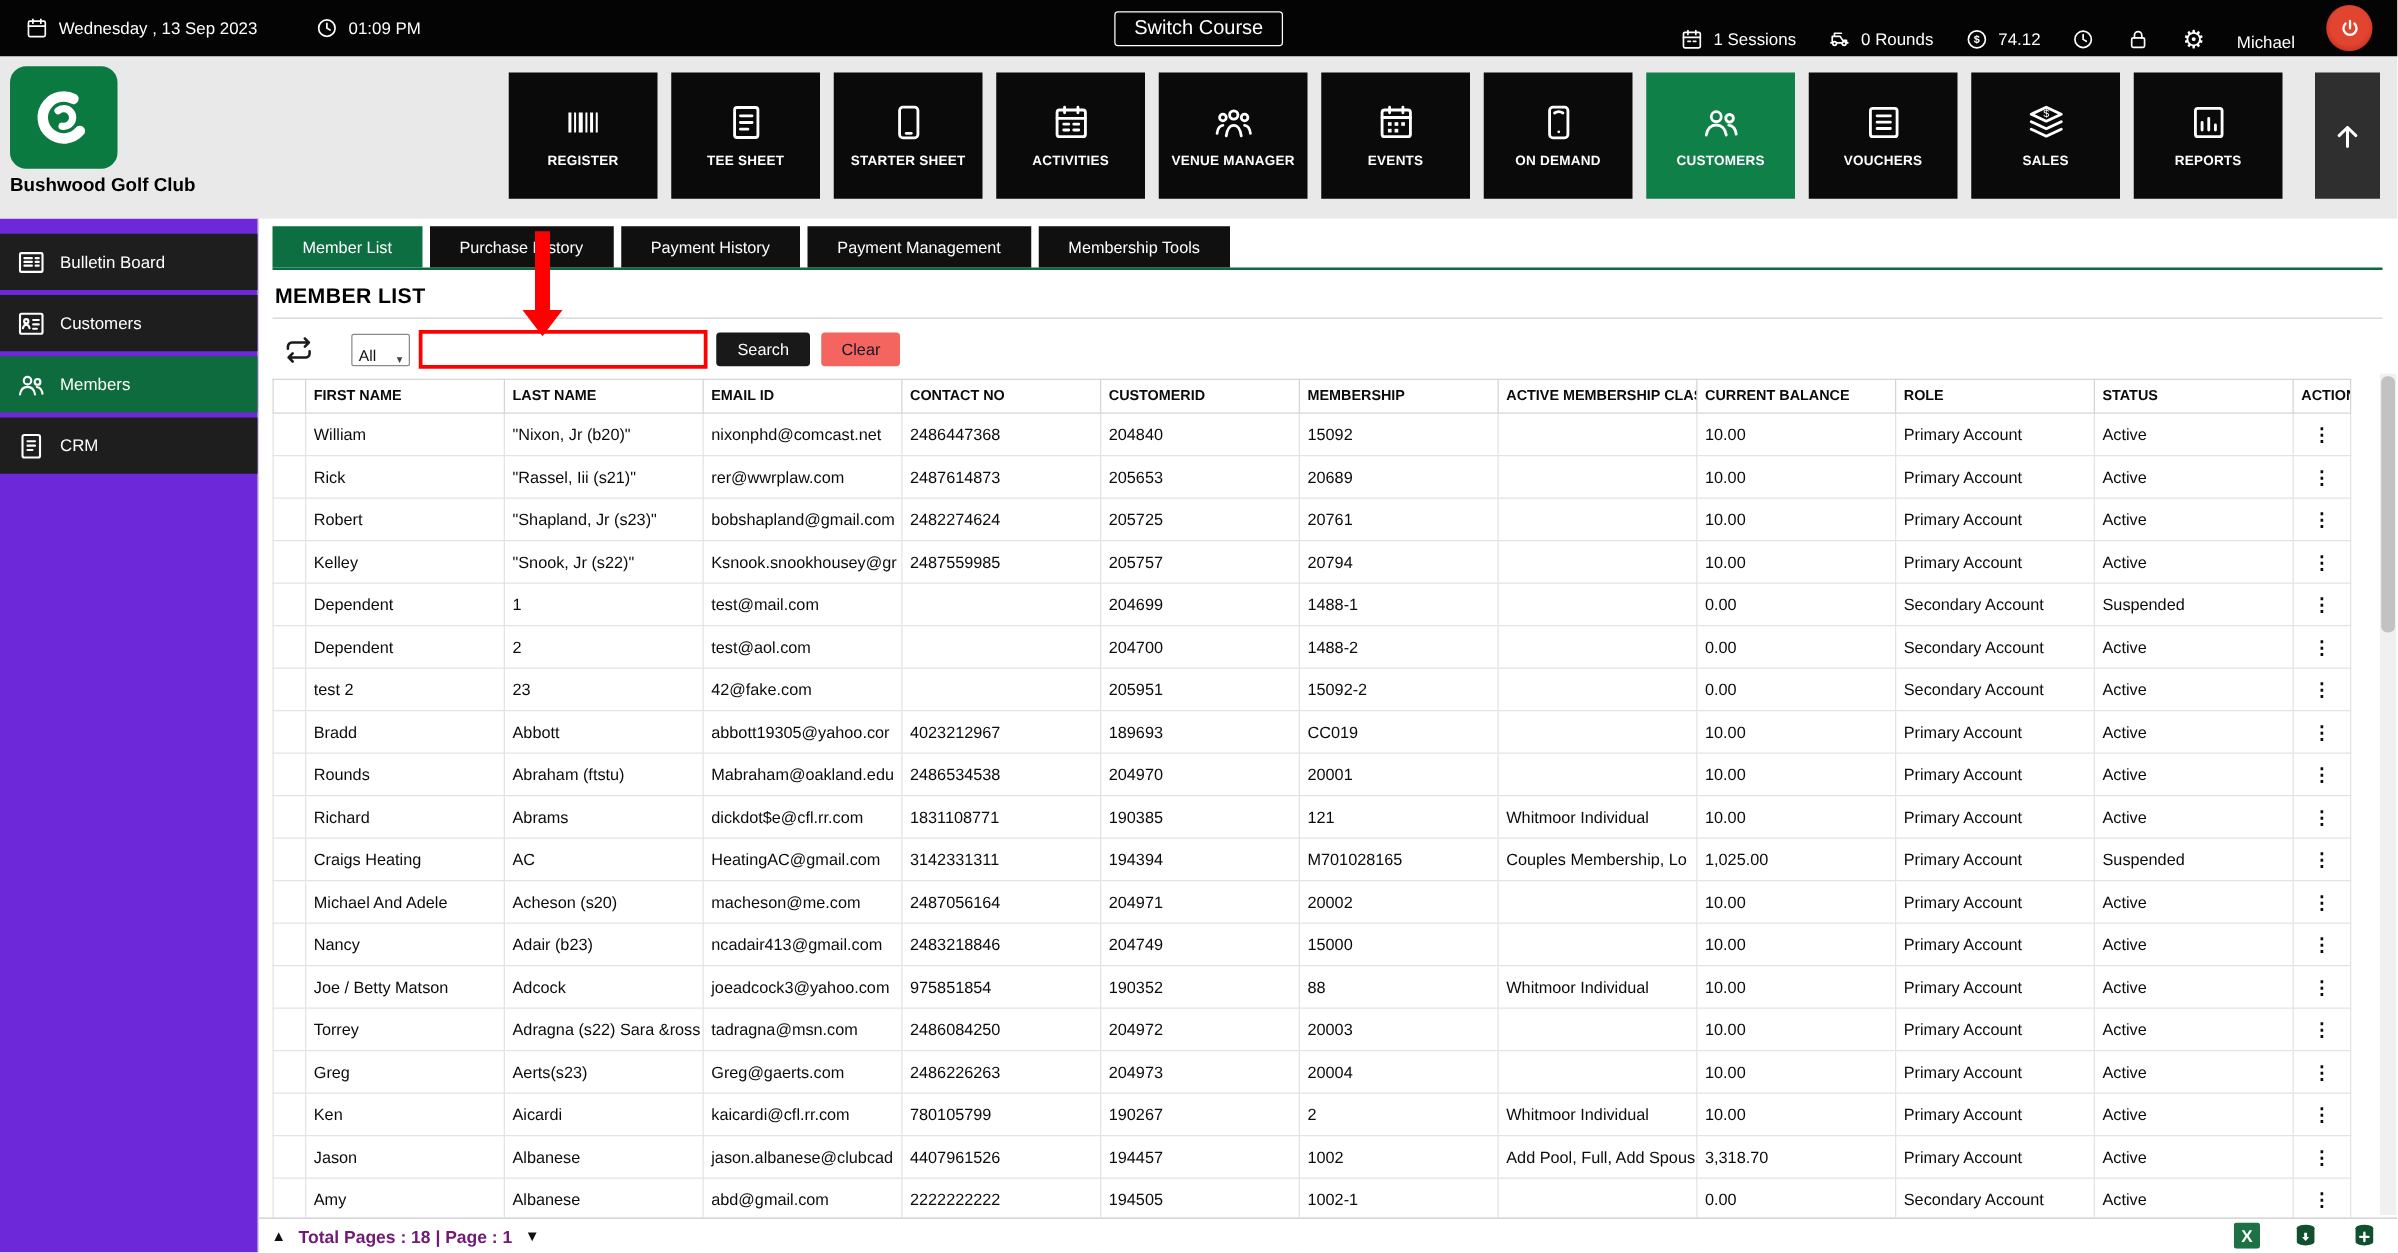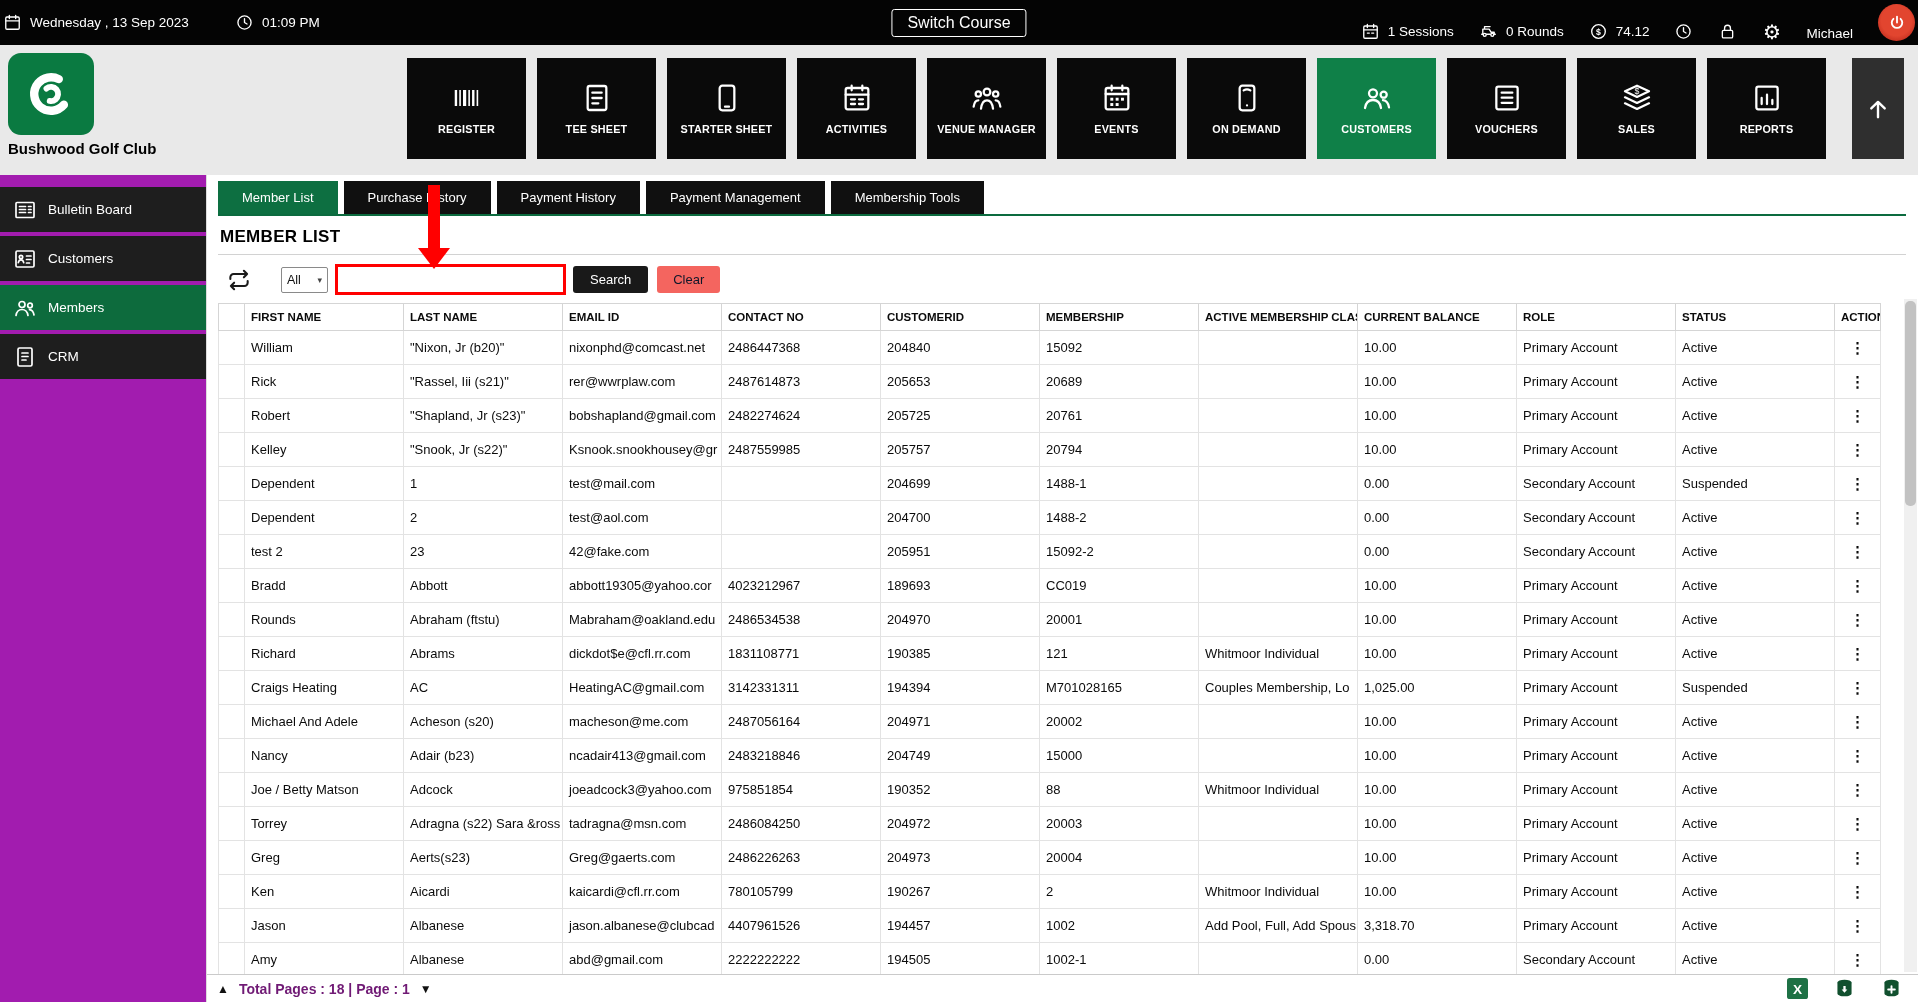--- a/index.html
+++ b/index.html
@@ -1,21 +1,21 @@
 <!DOCTYPE html>
 <html><head>
 <meta charset="utf-8">
 <title>Member List</title>
 <style>
   *{box-sizing:border-box;margin:0;padding:0}
   html,body{width:1918px;height:1002px;overflow:hidden;background:#fff;font-family:"Liberation Sans",sans-serif}
   .app{position:relative;width:1918px;height:1002px}
 
   
-  .topbar{height:45px;background:#040404;color:#fff;display:flex;align-items:center;padding:0 3px;position:relative;font-size:13.5px}
+  .topbar{height:45px;background:#040404;color:#fff;display:flex;align-items:center;padding:0 20px;position:relative;font-size:13.5px}
   .tb-left{display:flex;gap:46px;align-items:center}
   .tb-item{display:flex;align-items:center;gap:8px}
   .icon{display:inline-flex;align-items:center;justify-content:center;width:19px;height:19px;color:#fff}
   .icon svg{width:100%;height:100%}
   .switch-btn{position:absolute;left:50%;transform:translateX(-50%);background:transparent;border:1.5px solid #fff;color:#fff;font-size:16px;font-weight:normal;padding:4px 15px;border-radius:3px;font-family:inherit;cursor:pointer}
   .tb-right{margin-left:auto;display:flex;align-items:flex-end;gap:25px}
   .tb-iconbtn{background:none;border:none;color:#fff;cursor:pointer;display:inline-flex}
   .user-name{font-size:13.5px}
   .power-btn{width:37px;height:37px;border-radius:50%;border:none;background:radial-gradient(circle at 50% 45%,#e2452f 0 55%,#a81b10 100%);color:#fff;display:flex;align-items:center;justify-content:center;cursor:pointer}
   .power-btn .icon{width:20px;height:20px}
@@ -29,37 +29,37 @@
   .nav-btn{width:119px;height:101px;border:none;background:#0a0a0a;color:#fff;display:flex;flex-direction:column;align-items:center;justify-content:center;gap:9px;cursor:pointer;font-family:inherit}
   .nav-btn.active{background:#0f8048}
   .nav-icon{width:32px;height:32px;color:#fff;display:inline-flex}
   .nav-icon svg{width:100%;height:100%}
   .nav-label{font-size:10.8px;font-weight:bold;letter-spacing:.2px;white-space:nowrap}
   .collapse-btn{margin-left:auto;margin-right:14px;margin-top:13px;width:52px;height:101px;border:none;background:#2f2f2f;color:#ececec;display:flex;align-items:center;justify-content:center;cursor:pointer}
   .collapse-btn .icon{width:26px;height:26px}
 
   
   .content{display:flex;height:827px}
-  .sidebar{width:207px;background:#a21caf;border-right:1px solid #ddd;padding-top:12px}
+  .sidebar{width:207px;background:#6d28d9;border-right:1px solid #ddd;padding-top:12px}
   .side-item{height:45px;background:#1e1e1e;color:#fff;display:flex;align-items:center;gap:11px;padding:0 13px;margin-bottom:4px;font-size:13.5px;cursor:pointer}
   .side-item.active{background:#0d6b3d}
   .side-icon{width:24px;height:24px;display:inline-flex;color:#fff}
   .side-icon svg{width:100%;height:100%}
 
   .main{flex:1;position:relative;padding:6px 12px 0 11px;overflow:hidden;background:#fff}
   .tabs{display:flex;gap:6px;border-bottom:2px solid #0c6b3f}
   .tab{height:33px;padding:0 24px;border:none;background:#101010;color:#fff;font-size:13px;display:flex;align-items:center;cursor:pointer;font-family:inherit;white-space:nowrap}
   .tab.active{background:#0d6f41}
   .page-title{font-size:17px;font-weight:bold;margin:11px 0 7px 2px;letter-spacing:.3px;color:#000}
   .title-divider{border:none;border-top:1px solid #d2d2d2}
 
   .filterbar{display:flex;align-items:center;margin:9px 0 8px 2px;height:31px}
   .refresh-btn{width:26px;height:26px;border:none;background:transparent;color:#1b1b1b;cursor:pointer;display:inline-flex;padding:0;margin-left:6px}
   .refresh-btn svg{width:100%;height:100%}
-  .dropdown{margin-left:29px;width:47px;height:26px;border:1px solid #8a8a8a;background:#fff;display:flex;align-items:center;justify-content:space-between;padding:0 5px;font-size:12.5px;cursor:pointer;border-radius:2px;color:#111}
+  .dropdown{margin-left:29px;width:47px;height:26px;border:1px solid #8a8a8a;background:#fff;display:flex;align-items:flex-end;justify-content:space-between;padding:0 5px;font-size:12.5px;cursor:pointer;border-radius:2px;color:#111}
   .caret{font-size:9px;color:#444}
   .search-input{margin-left:7px;width:231px;height:31px;border:3px solid #f00;padding:0 7px;font-size:13.5px;font-family:inherit;outline:none}
   .search-btn{margin-left:7px;height:27px;padding:0 17px;border:none;border-radius:3px;background:#191919;color:#fff;font-size:13px;cursor:pointer;font-family:inherit}
   .clear-btn{margin-left:9px;height:27px;padding:0 16px;border:none;border-radius:3px;background:#f4655f;color:#0f172a;font-size:13px;cursor:pointer;font-family:inherit}
 
   table{border-collapse:collapse;table-layout:fixed;width:1662px;background:#fff}
   th{font-size:11.5px;font-weight:bold;text-align:left;padding:7px 6px;border:1px solid #d5d5d5;white-space:nowrap;overflow:hidden;color:#0b0b0b;background:#fff}
   td{font-size:13px;padding:7.5px 6px;border:1px solid #e3e3e3;white-space:nowrap;overflow:hidden;color:#0b0b0b}
   td.action-cell{text-align:center;font-size:15px;font-weight:bold;cursor:pointer}
   tr.member-row{cursor:pointer}

